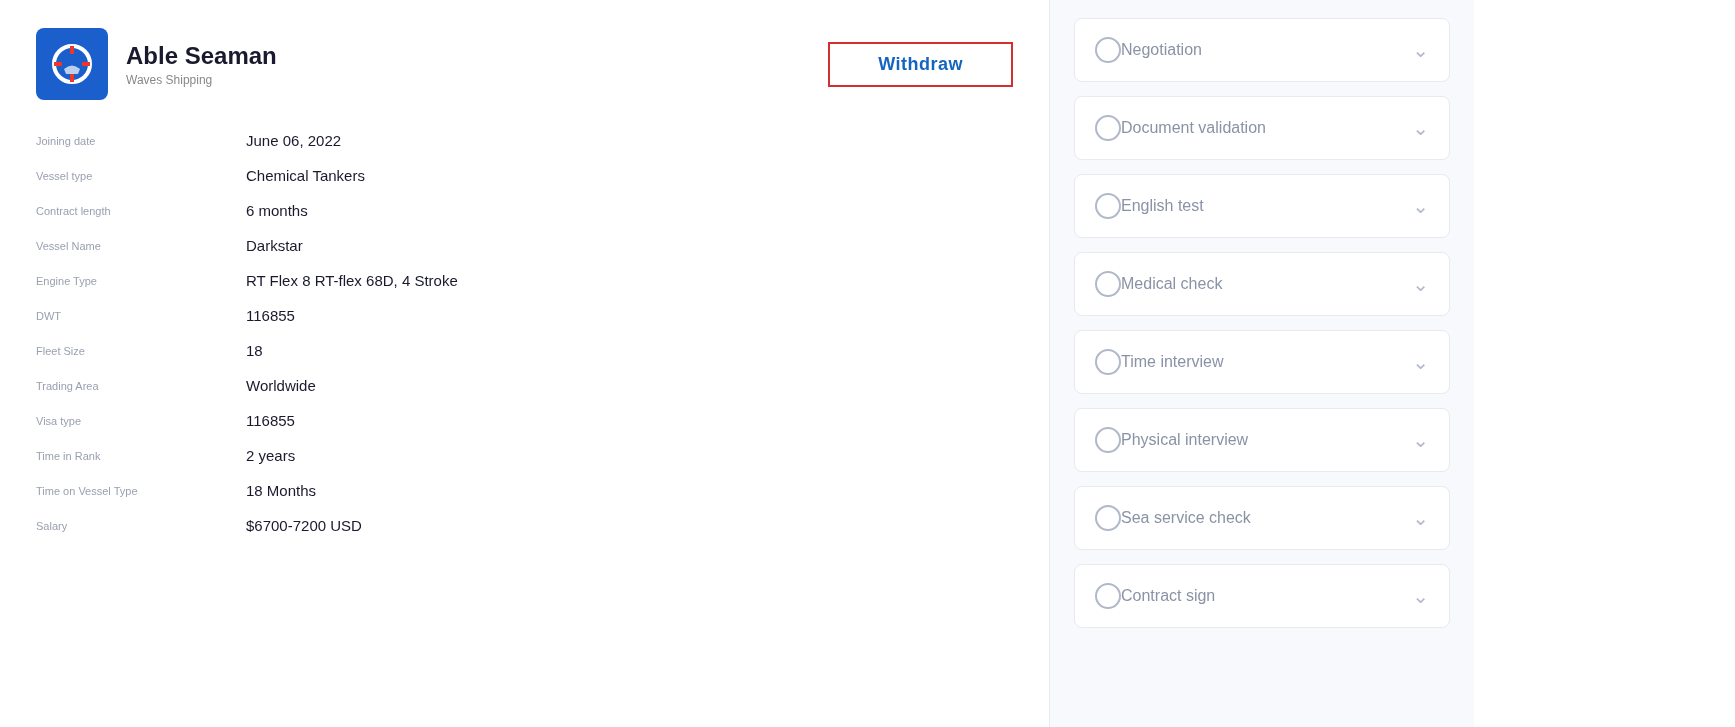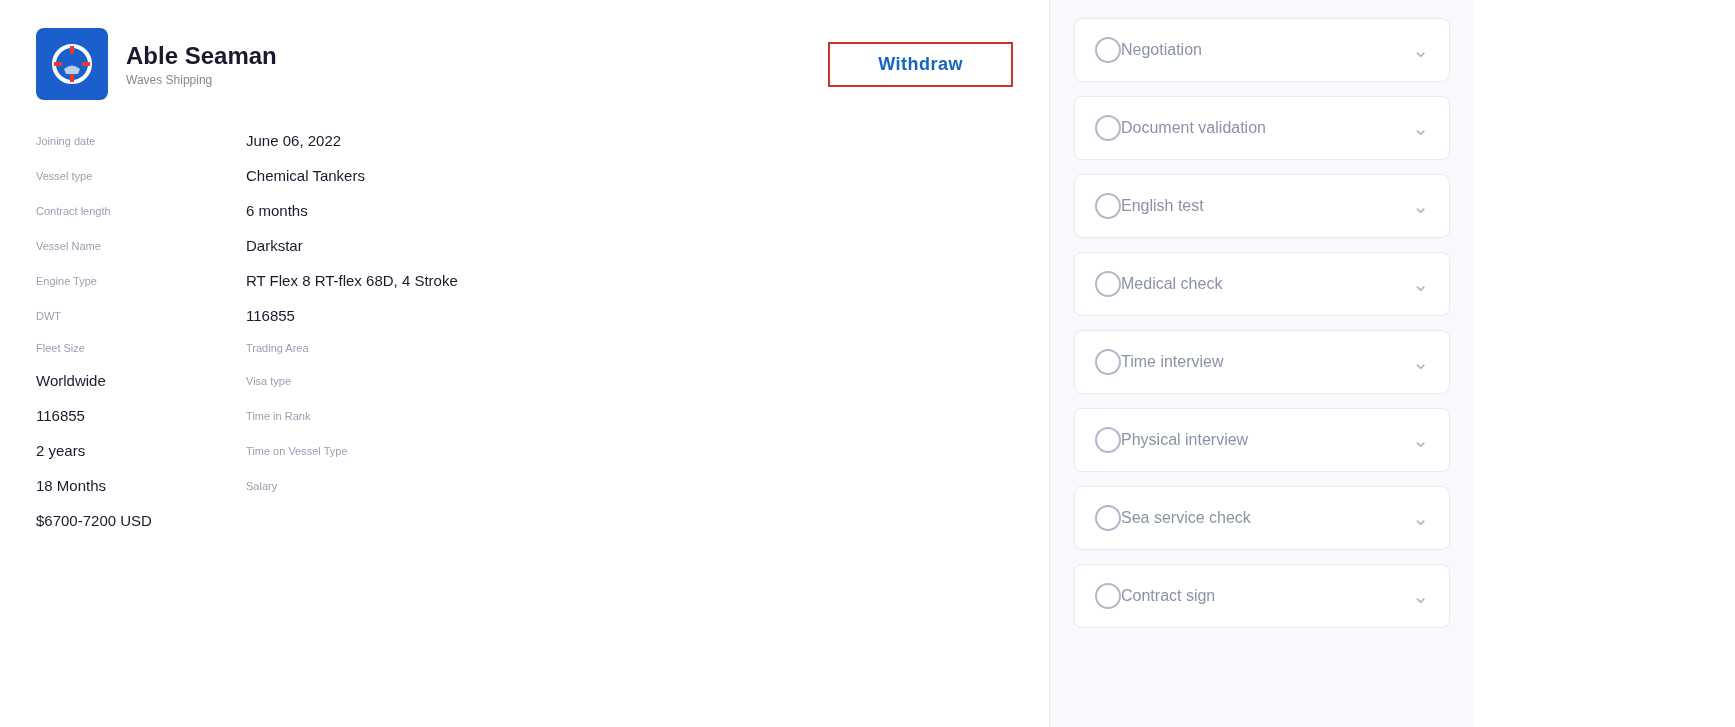--- a/index.html
+++ b/index.html
@@ -163,20 +163,21 @@
         <div class="info-value">Chemical Tankers</div>
         <div class="info-label">Contract length</div>
         <div class="info-value">6 months</div>
         <div class="info-label">Vessel Name</div>
         <div class="info-value">Darkstar</div>
         <div class="info-label">Engine Type</div>
         <div class="info-value">RT Flex 8 RT-flex 68D, 4 Stroke</div>
         <div class="info-label">DWT</div>
         <div class="info-value">116855</div>
         <div class="info-label">Fleet Size</div>
+        <div class="info-value">18</div>
         <div class="info-label">Trading Area</div>
         <div class="info-value">Worldwide</div>
         <div class="info-label">Visa type</div>
         <div class="info-value">116855</div>
         <div class="info-label">Time in Rank</div>
         <div class="info-value">2 years</div>
         <div class="info-label">Time on Vessel Type</div>
         <div class="info-value">18 Months</div>
         <div class="info-label">Salary</div>
         <div class="info-value">$6700-7200 USD</div>

